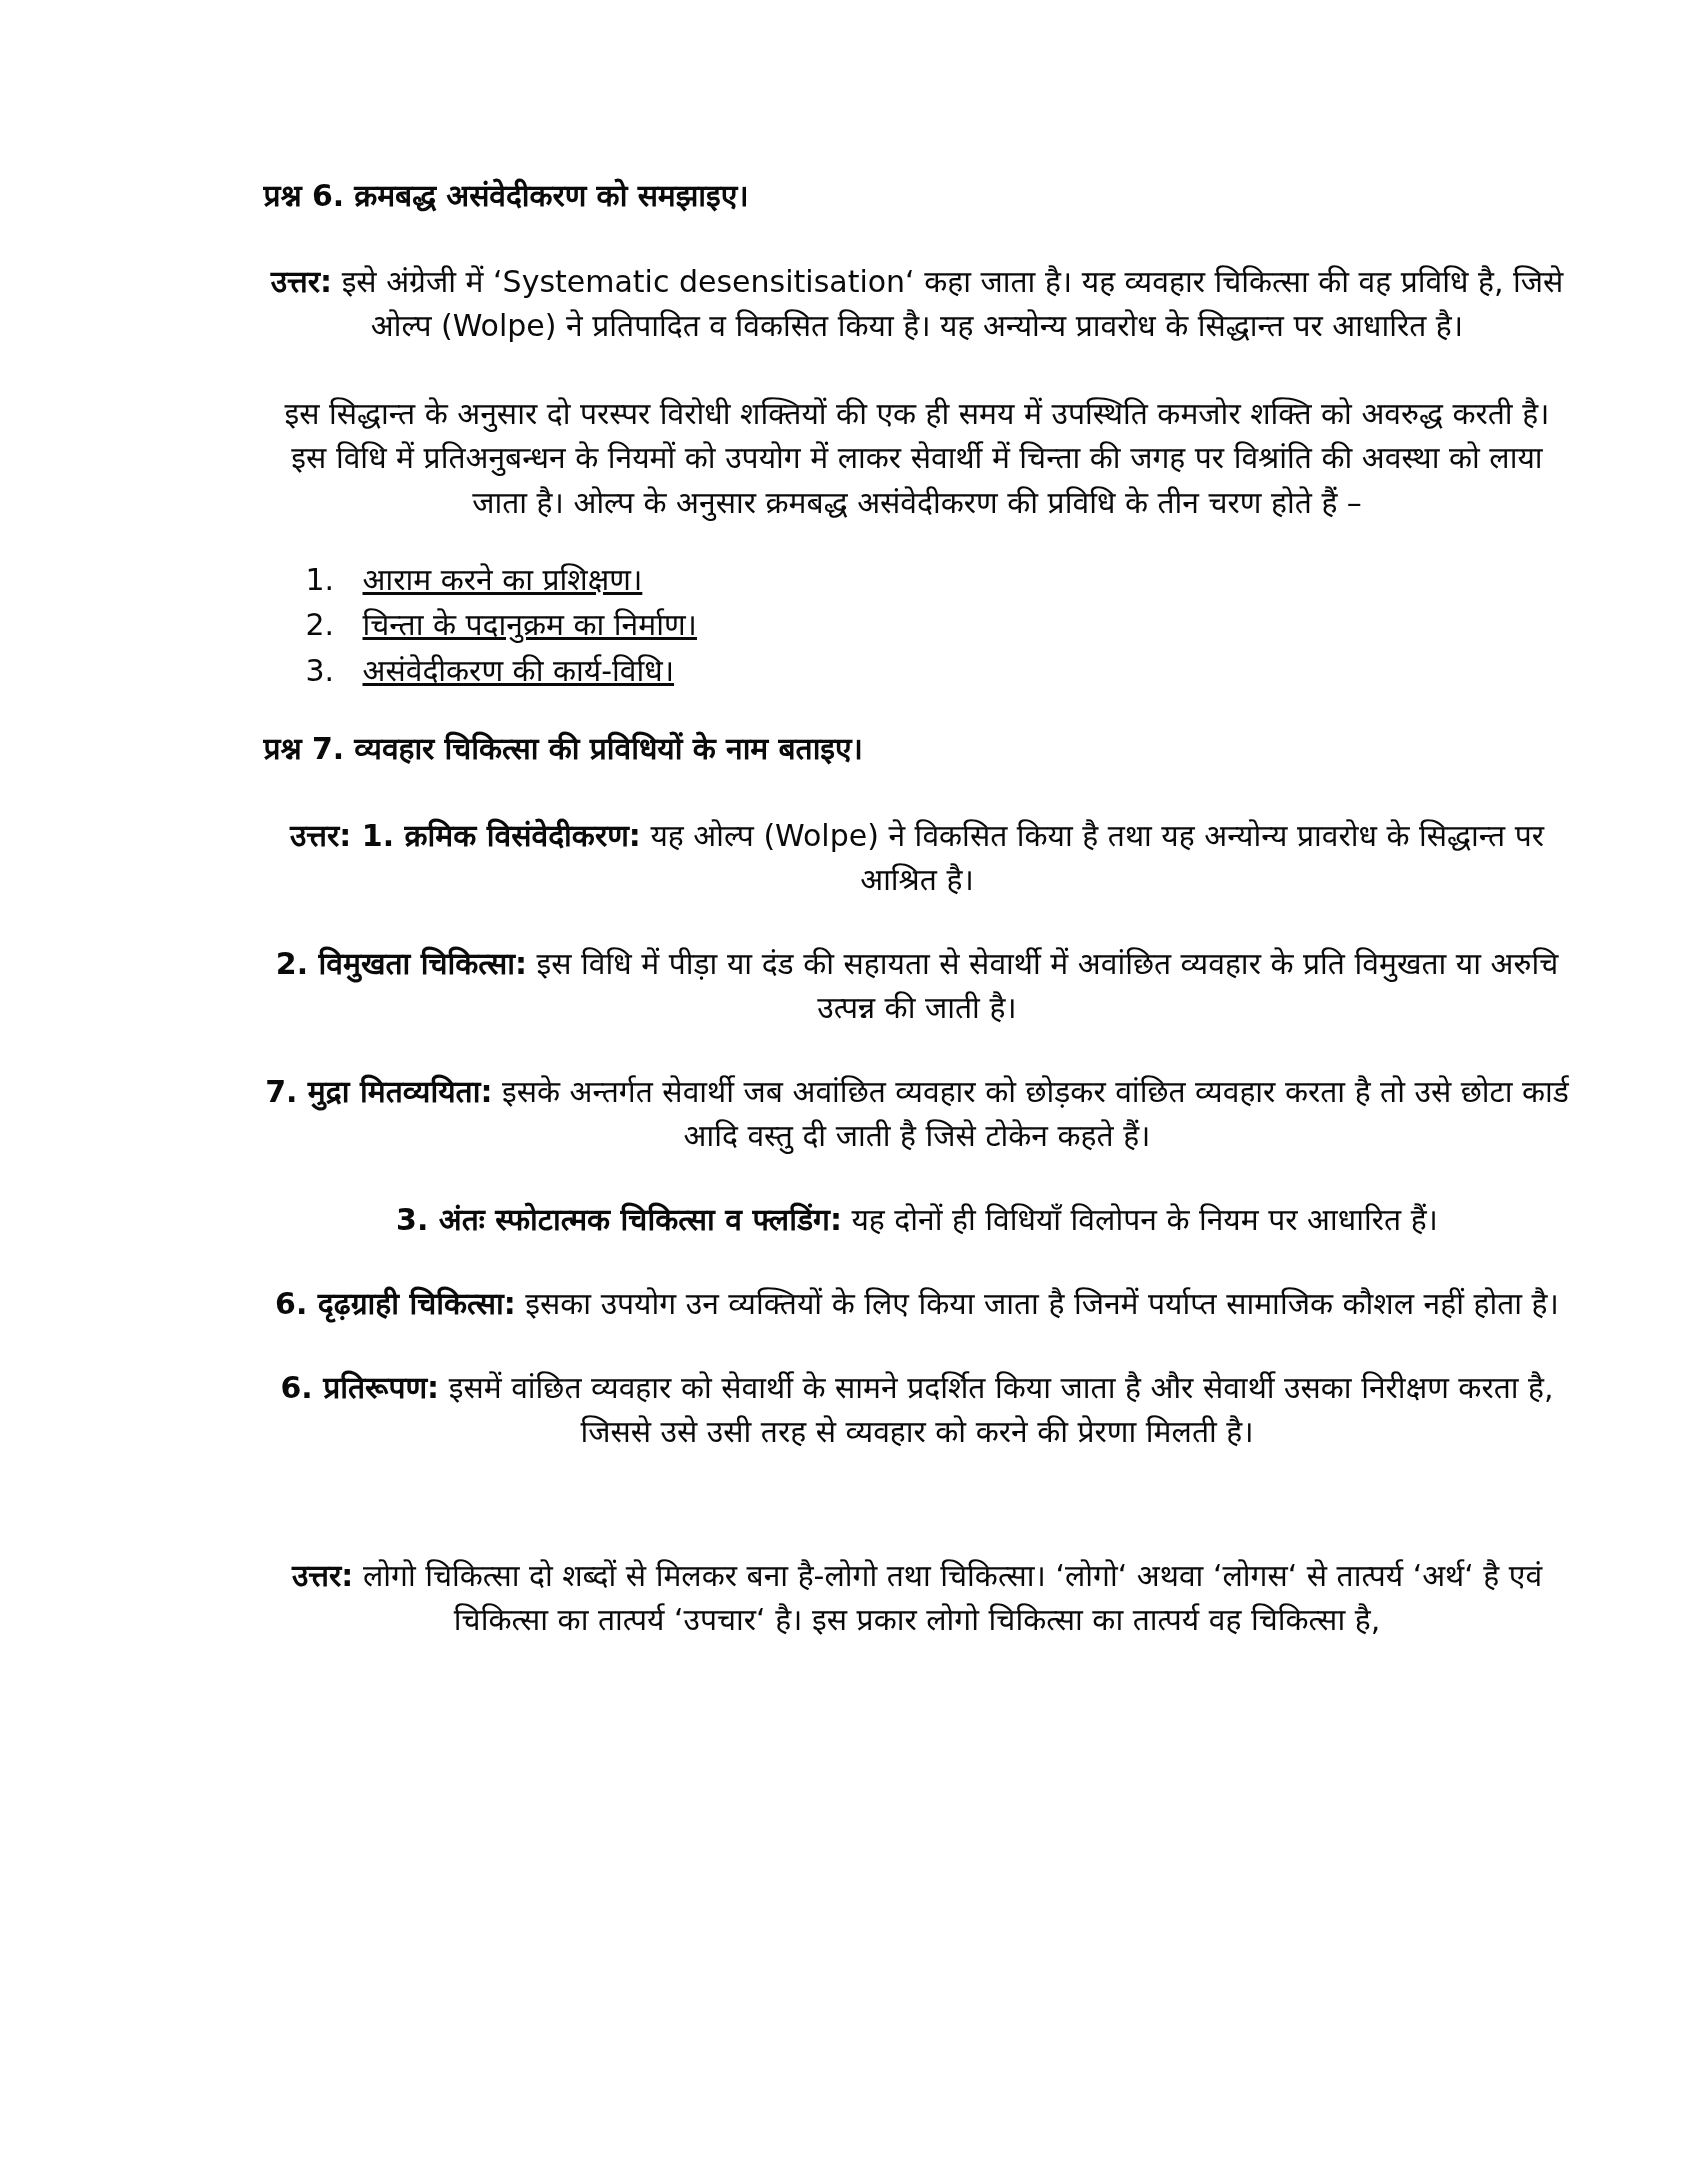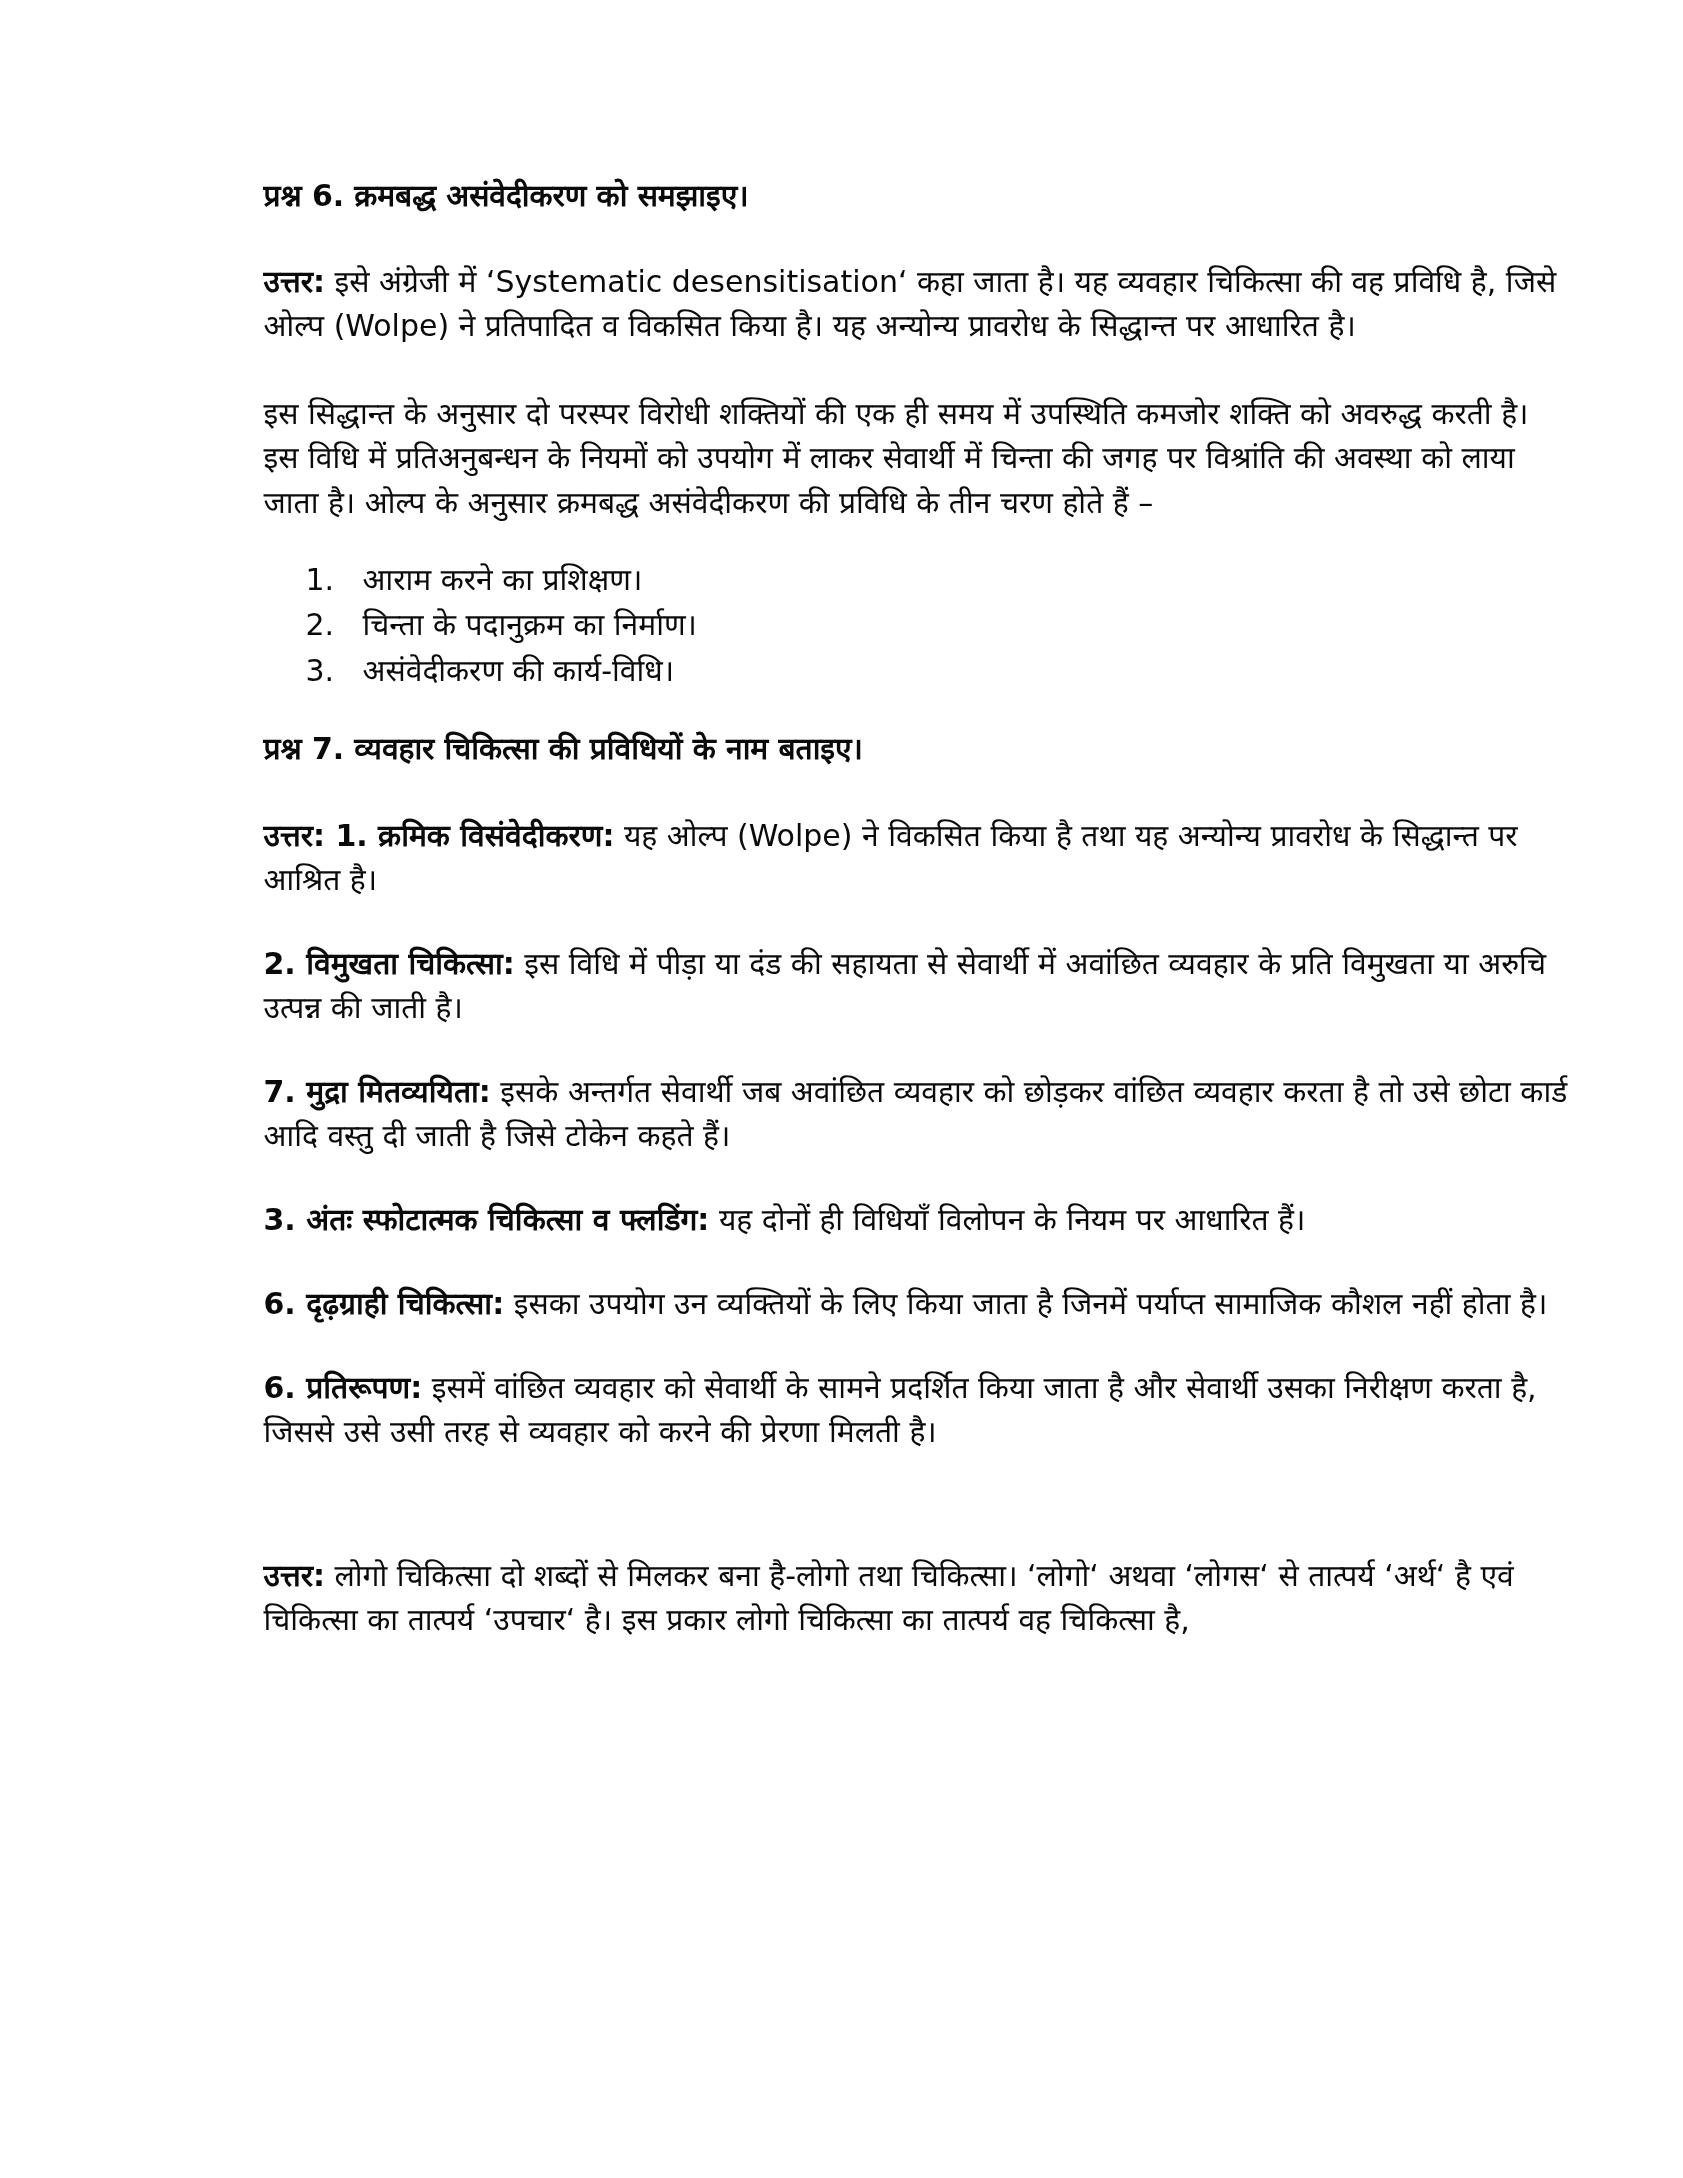--- a/index.html
+++ b/index.html
@@ -34,21 +34,21 @@
     line-height: 1.34;
     letter-spacing: -0.1px;
     margin: 0;
   }
   .para {
     font-family: "DejaVu Sans", "Liberation Sans", sans-serif;
     font-weight: 400;
     font-size: 30px;
     line-height: 1.47;
     margin: 0;
-    text-align: left;
+    text-align: center;
   }
   .para b,
   .para .lead {
     font-weight: 700;
   }
 
   
   .gap-after-heading { height: 44px; }
   .gap-para          { height: 44px; }
   .gap-block         { height: 40px; }
@@ -68,21 +68,21 @@
     line-height: 1.52;
     display: flex;
     align-items: flex-start;
     padding-left: 42px;
   }
   ol.steps li .num {
     width: 57px;
     flex: 0 0 57px;
     text-align: left;
   }
-  ol.steps li .txt { flex: 1 1 auto; }
+  ol.steps li .txt { flex: 1 1 auto; text-decoration: underline; }
 </style>
 </head>
 <body>
 
 <div class="page">
   <div class="content">
 
     <h2 class="q-heading">प्रश्न 6. क्रमबद्ध असंवेदीकरण को समझाइए।</h2>
     <div class="gap-after-heading"></div>
 

